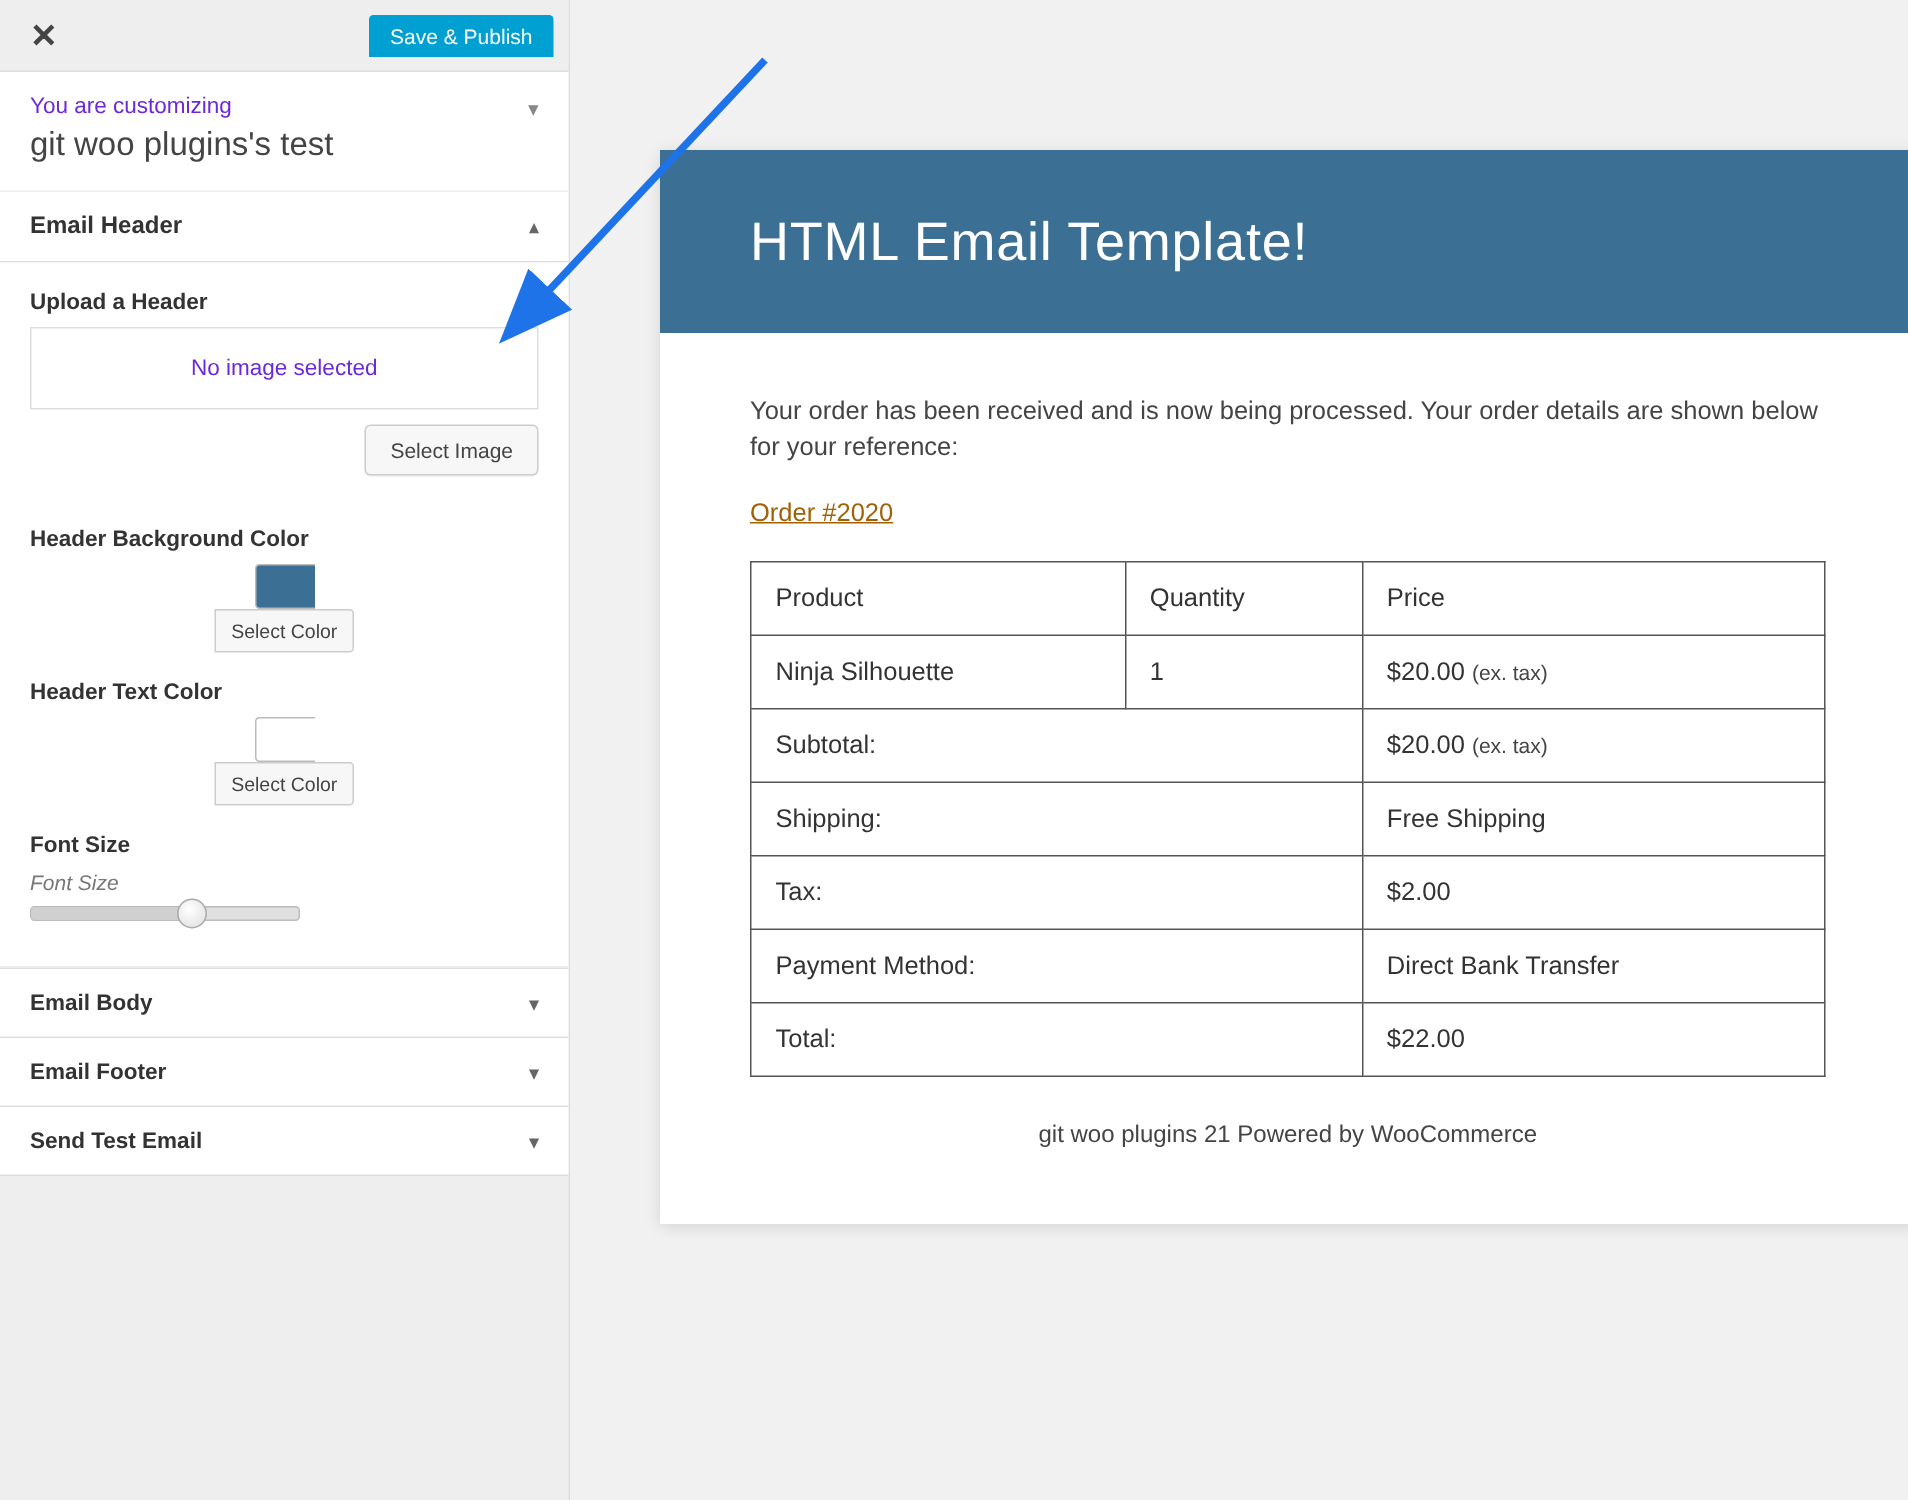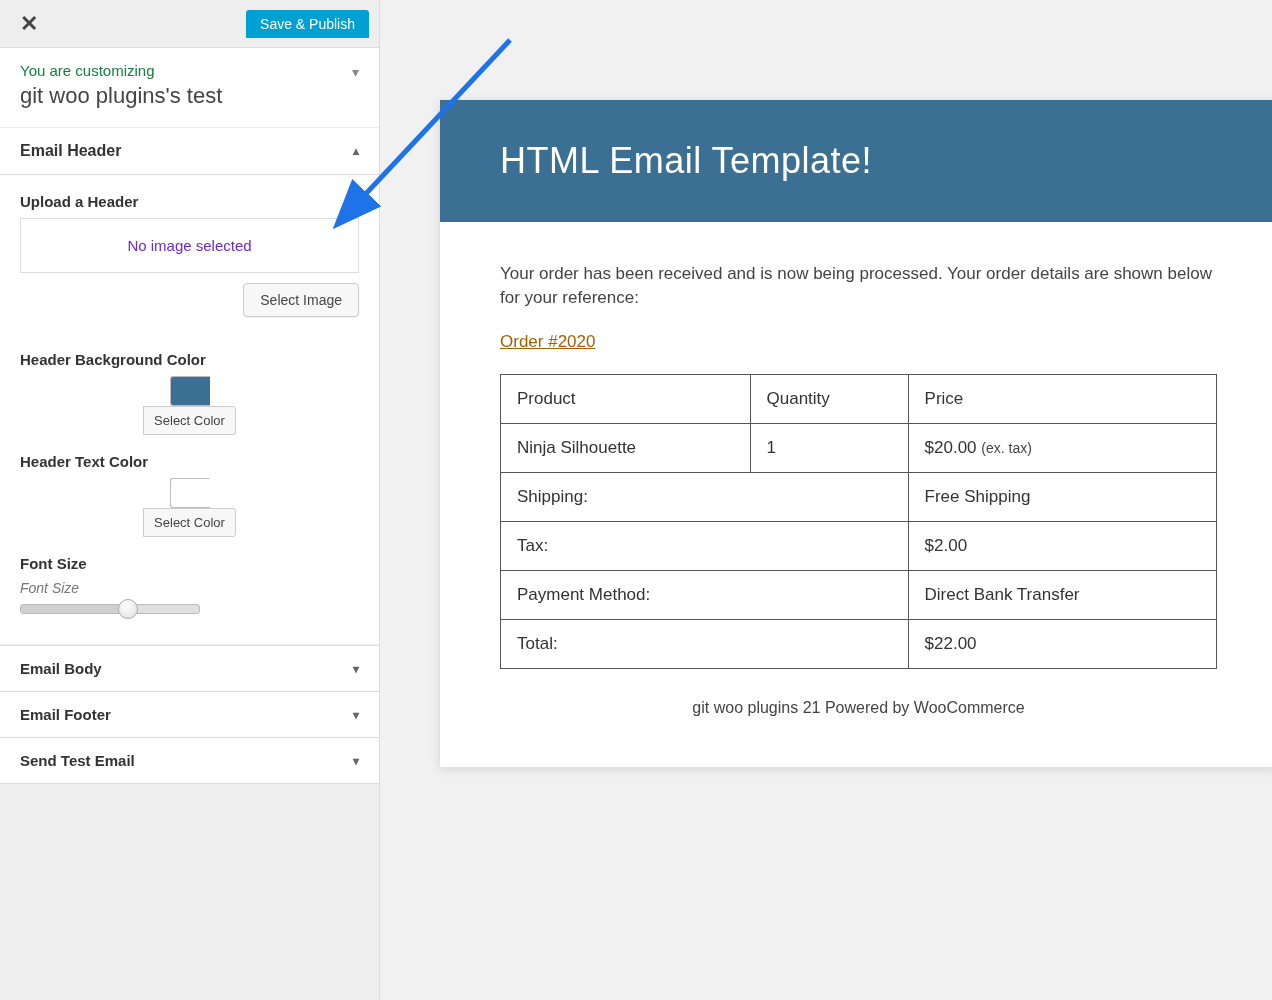--- a/index.html
+++ b/index.html
@@ -50,21 +50,21 @@
     border-radius: 3px 3px 0 0;
     cursor: pointer;
   }
 
   .customizing-block {
     background: #ffffff;
     padding: 14px 20px 18px 20px;
     border-bottom: 1px solid #eee;
     position: relative;
   }
-  .customizing-label { font-size: 15px; color: #15803d; }
+  .customizing-label { font-size: 15px; color: #6d28d9; }
   .customizing-title { font-size: 22px; color: #444; margin-top: 4px; }
   .customizing-caret {
     position: absolute; right: 20px; top: 16px; color: #888;
   }
 
   .accordion {
     display: flex;
     flex-direction: column;
   }
   .acc-header {
@@ -345,20 +345,24 @@
           <td>Ninja Silhouette</td>
           <td>1</td>
           <td>
             <span>$20.00</span>
             <span class="extax">(ex. tax)</span>
           </td>
         </tr>
         </tbody>
           <tbody id="summary-rows">
             <tr>
+              <td colspan="2">Subtotal:</td>
+              <td><span>$20.00</span> <span class="extax">(ex. tax)</span></td>
+            </tr>
+            <tr>
               <td colspan="2">Shipping:</td>
               <td><span>Free Shipping</span></td>
             </tr>
             <tr>
               <td colspan="2">Tax:</td>
               <td><span>$2.00</span></td>
             </tr>
             <tr>
               <td colspan="2">Payment Method:</td>
               <td><span>Direct Bank Transfer</span></td>

